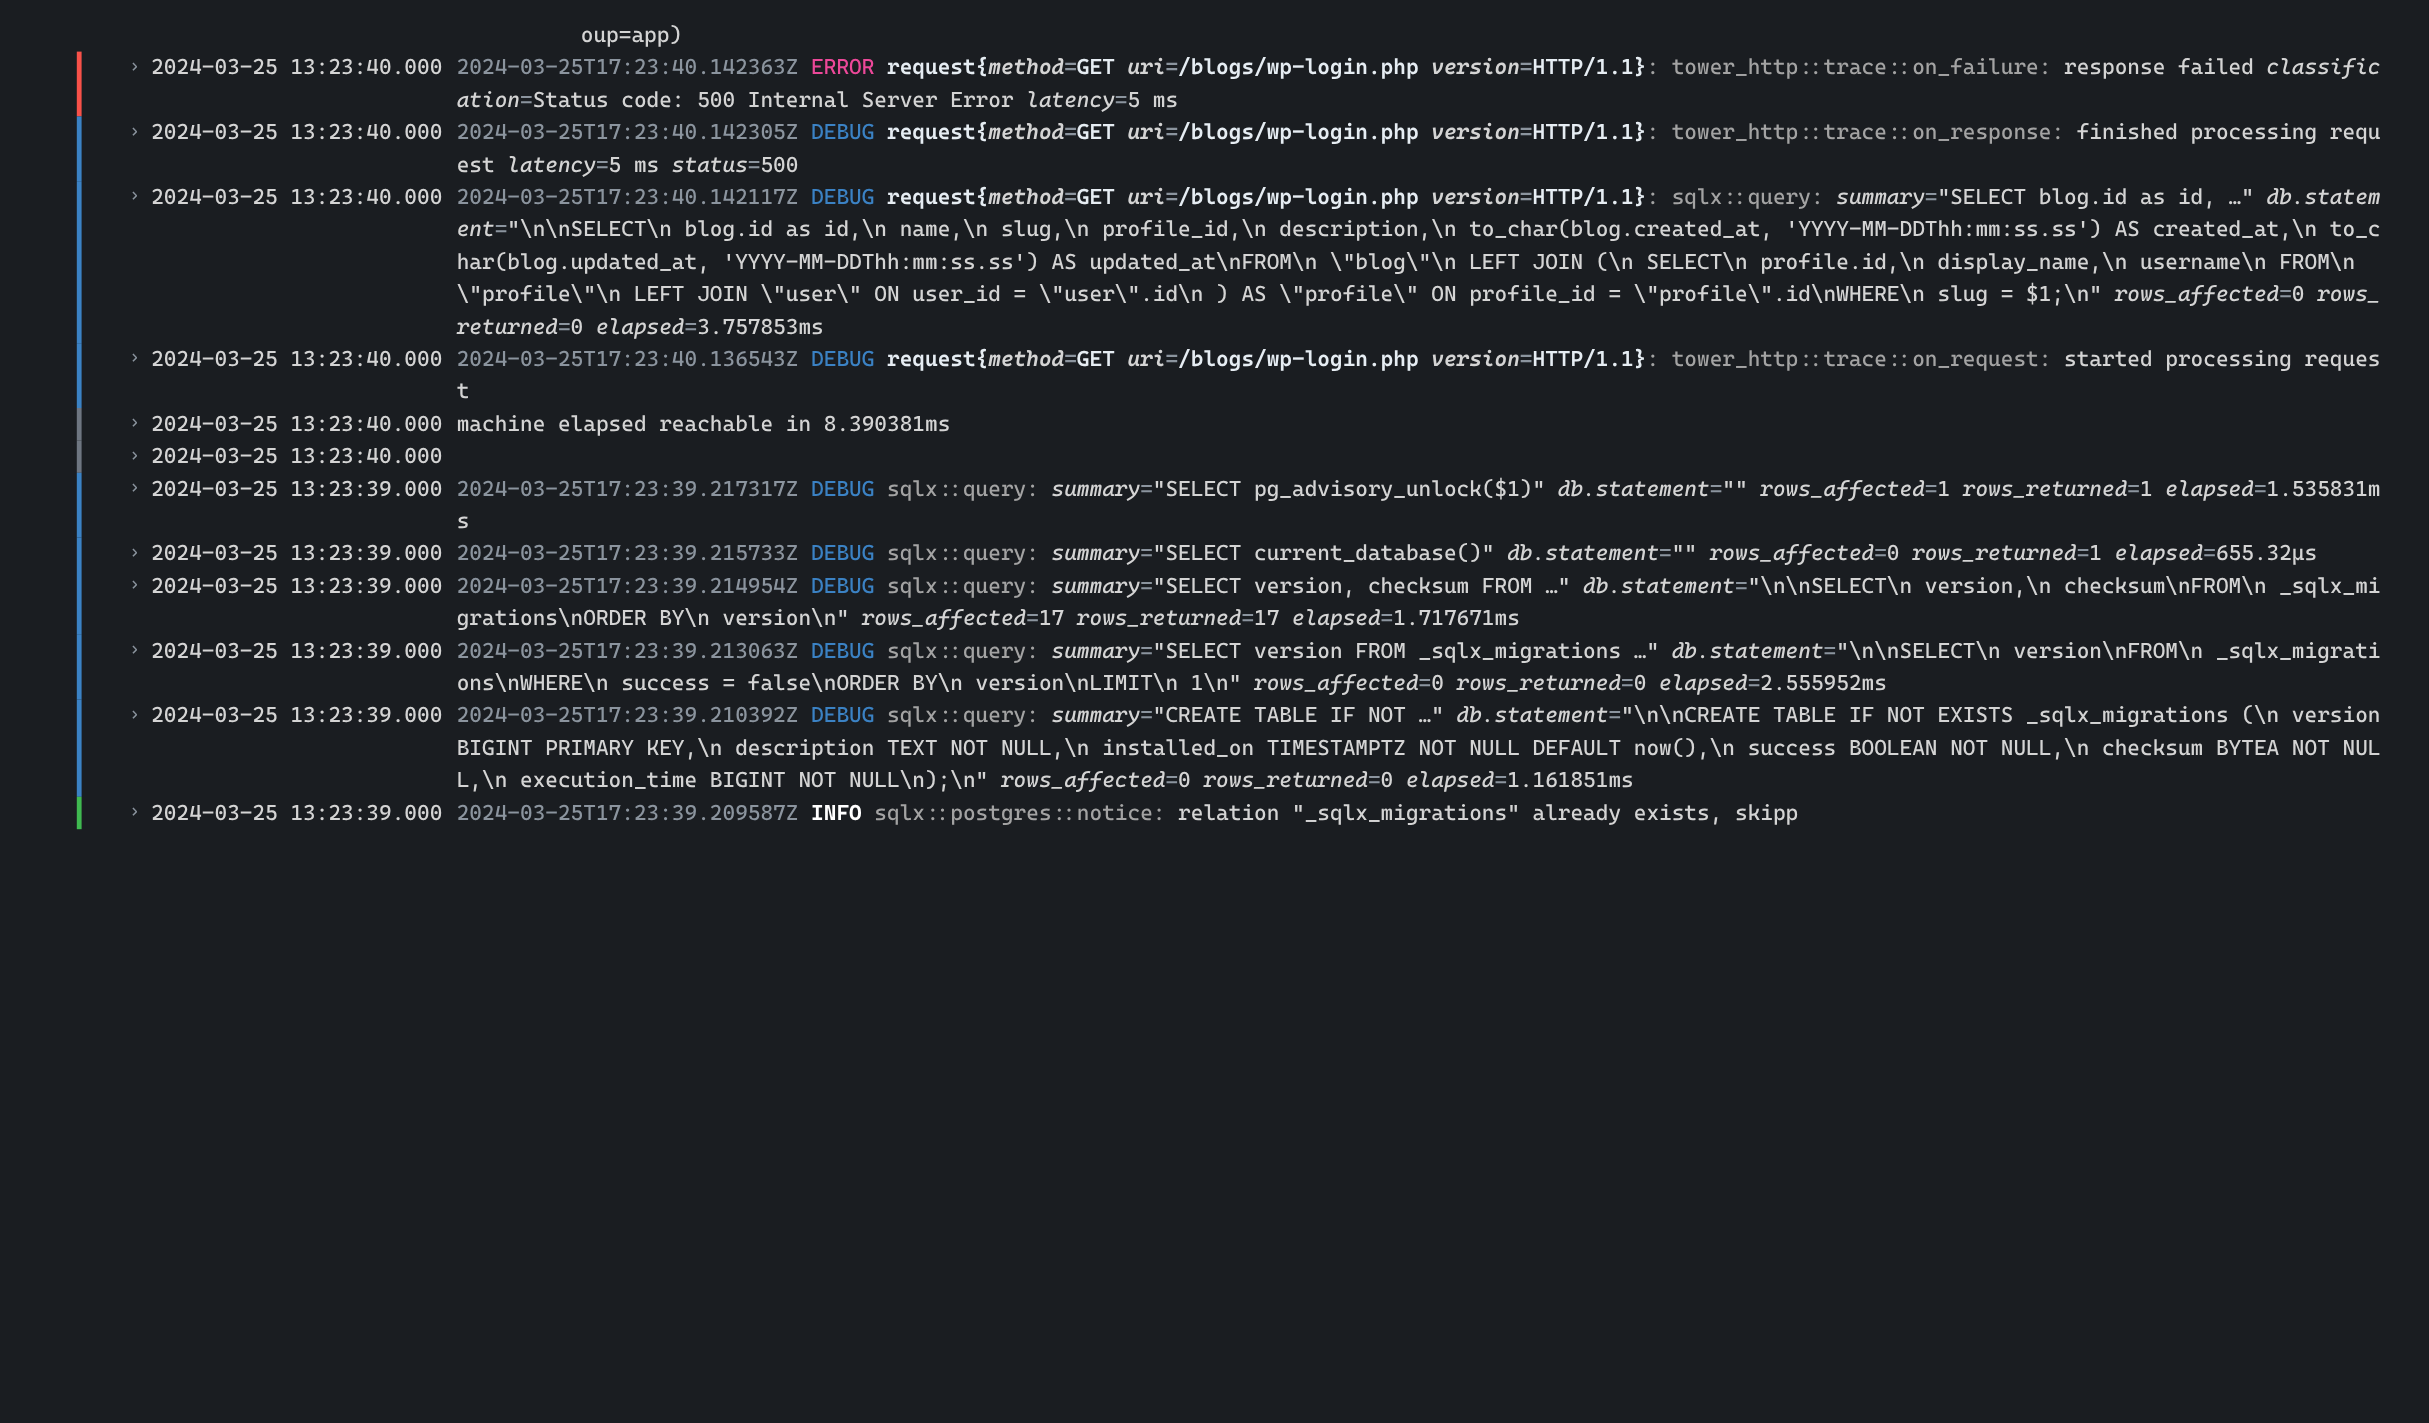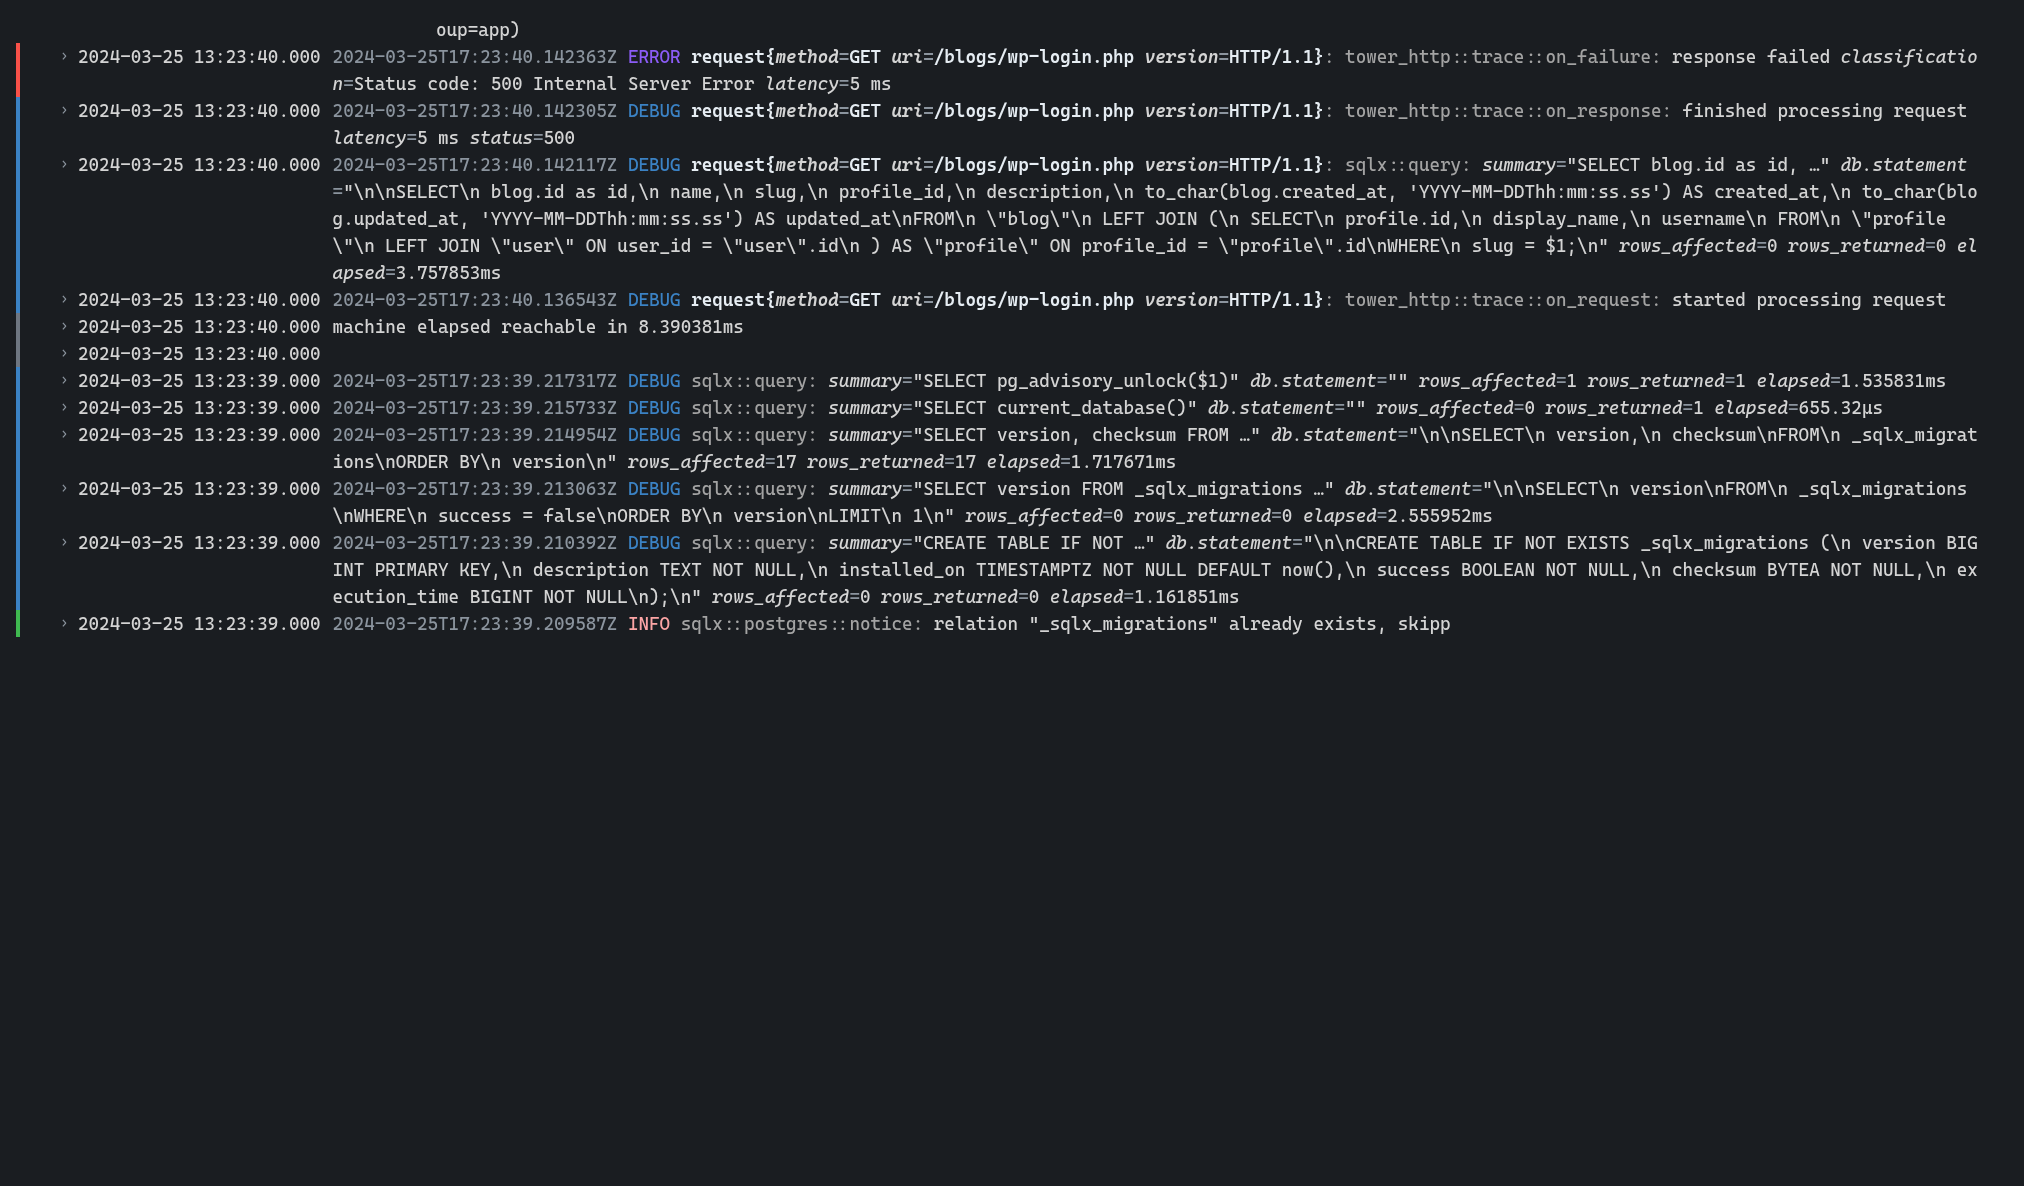--- a/index.html
+++ b/index.html
@@ -8,20 +8,21 @@
     color: #d4d4d4;
     font-family: 'SF Mono', Monaco, 'Cascadia Code', 'Roboto Mono', Consolas, 'Courier New', monospace;
     font-size: 18px;
     line-height: 1.5;
     overflow: hidden;
     width: 2024px;
     height: 1186px;
   }
   .log-container {
     padding: 16px;
+    margin-left: 48px;
   }
   .log-entry {
     display: flex;
     align-items: flex-start;
     position: relative;
     padding-left: 28px;
     border-left: 4px solid transparent;
   }
   .log-entry.error-entry { border-left-color: #f85149; }
   .log-entry.debug-entry { border-left-color: #3b82c4; }
@@ -42,23 +43,23 @@
     flex-shrink: 0;
   }
   .content {
     margin-left: 12px;
     word-break: break-all;
     overflow-wrap: break-word;
     flex: 1;
     padding-right: 20px;
   }
   .iso-ts { color: #8b949e; }
-  .level-error { color: #8b5cf6; font-weight: 500; }
+  .level-error { color: #ec4899; font-weight: 500; }
   .level-debug { color: #3b82c4; font-weight: 500; }
-  .level-info { color: #fca5a5; font-weight: 400; }
+  .level-info { color: #ffffff; font-weight: 700; }
   .bold-white { color: #e6edf3; font-weight: 600; text-align: right; }
   .italic-key { color: #d4d4d4; font-style: italic; }
   .eq { color: #8b949e; }
   .val { color: #d4d4d4; }
   .gray { color: #a3a3a3; }
   .partial-top {
     padding-left: 420px;
     color: #d4d4d4;
   }
 </style>

